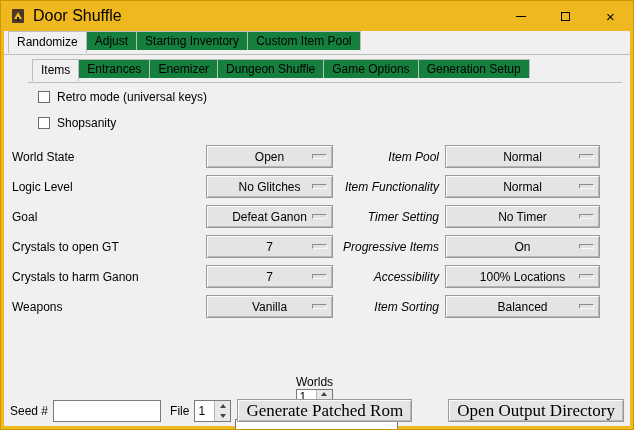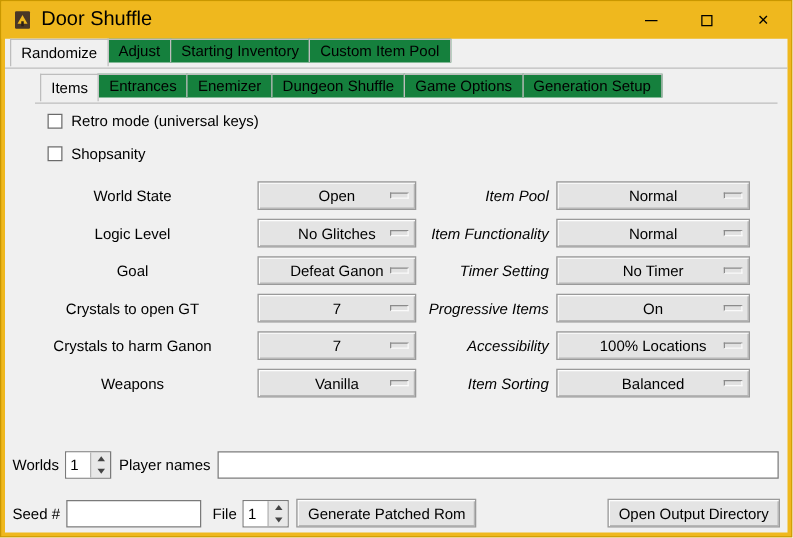--- a/index.html
+++ b/index.html
@@ -83,21 +83,21 @@
     width: 12px; height: 12px;
     background: #fff;
     border: 1px solid #6b6b6b;
     margin-right: 7px;
     cursor: default;
   }
   
   .grid { margin: 10px 0 0 8px; }
   .grow { display: flex; align-items: center; margin-bottom: 7px; }
   .lab { white-space: nowrap; }
-  .lab-l { width: 188px; text-align: center; margin-right: 6px; }
+  .lab-l { width: 188px; text-align: left; margin-right: 6px; }
   .lab-r { width: 100px; text-align: right; margin-left: 6px; margin-right: 6px; font-style: italic; }
   .dd {
     position: relative;
     height: 23px;
     background: #e4e4e4;
     border: 1px solid #9a9a9a;
     box-shadow: inset 1px 1px 0 #fdfdfd, inset -1px -1px 0 #b6b6b6;
     display: flex;
     align-items: center;
     justify-content: center;
@@ -111,21 +111,21 @@
     right: 5px; top: 50%;
     margin-top: -3px;
     width: 15px; height: 5px;
     background: #e1e1e1;
     border: 1px solid;
     border-color: #8b8b8b #fafafa #fafafa #8b8b8b;
   }
   
   .bottom { position: absolute; left: 6px; right: 6px; bottom: 4px; }
   .brow { display: flex; align-items: center; height: 23px; }
-  .brow.first { margin-bottom: 16px; }
+  .brow.first { margin-bottom: 1px; flex-direction: column; }
   .blab { margin-right: 5px; white-space: nowrap; }
   .entry {
     height: 22px;
     background: #fff;
     border: 1px solid #7a7a7a;
     font-family: "Liberation Sans", sans-serif;
     font-size: 12px;
     padding: 0 3px;
     outline: none;
   }
@@ -150,22 +150,22 @@
     background: #e8e8e8;
   }
   .spin-btn { flex: 1; display: flex; align-items: center; justify-content: center; cursor: default; }
   .tri-up { width: 0; height: 0; border-left: 3px solid transparent; border-right: 3px solid transparent; border-bottom: 4px solid #444; }
   .tri-down { width: 0; height: 0; border-left: 3px solid transparent; border-right: 3px solid transparent; border-top: 4px solid #444; }
   .btn {
     height: 23px;
     background: #e4e4e4;
     border: 1px solid #9a9a9a;
     box-shadow: inset 1px 1px 0 #fdfdfd, inset -1px -1px 0 #b6b6b6;
-    font-family: Liberation Sans, sans-serif;
-    font-size: 12px;
+    font-family: Liberation Serif, serif;
+    font-size: 17px;
     padding: 0 8px;
     display: flex; align-items: center;
     white-space: nowrap;
     cursor: default;
   }
   .btn.generate { margin-left: 0; }
   .right-btns { margin-left: auto; display: flex; gap: 3px; }
 </style>
 </head>
 <body>

